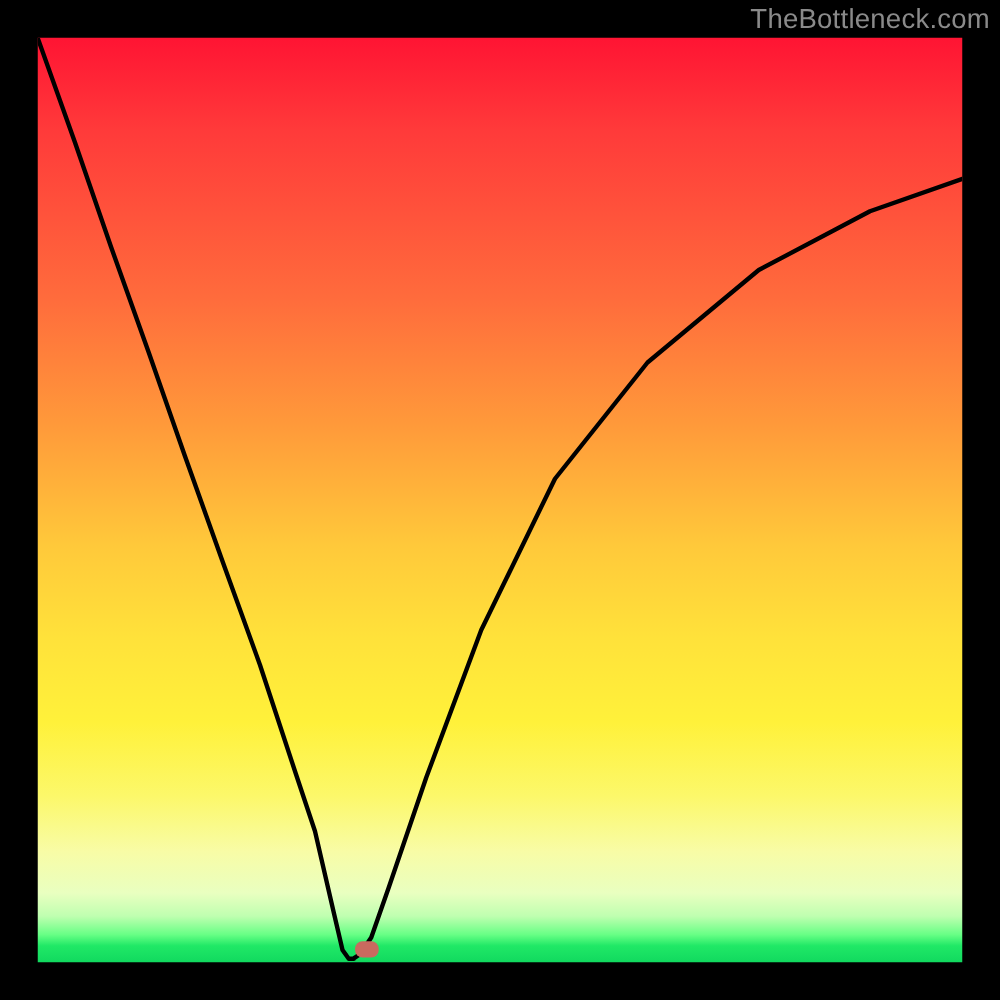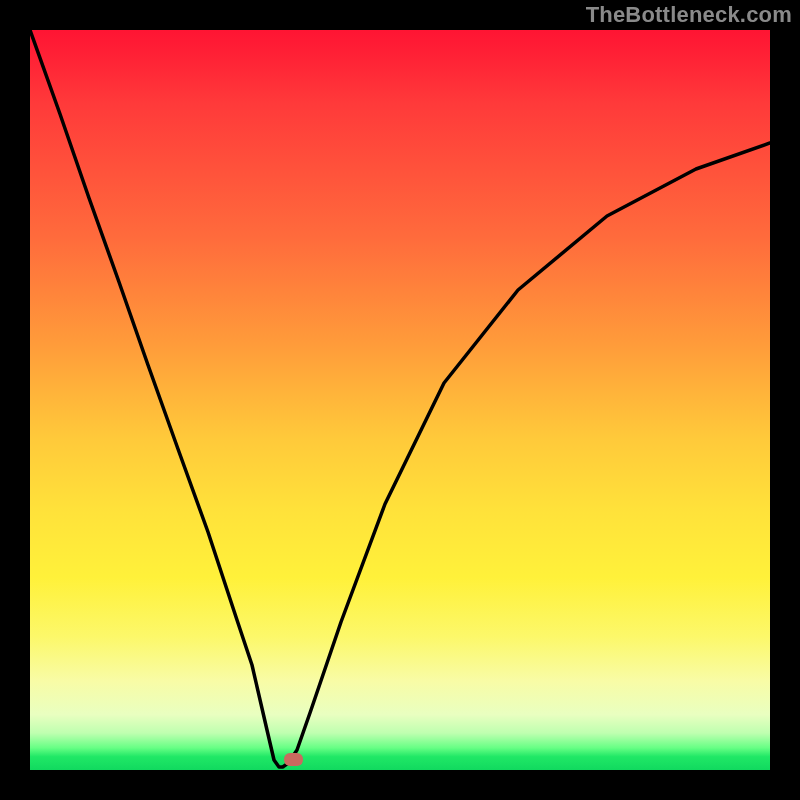--- a/index.html
+++ b/index.html
@@ -17,21 +17,21 @@
     height: 800px;
     background: #000;
   }
   .watermark {
     position: absolute;
     top: 2px;
     right: 8px;
     color: #8a8a8a;
     font-size: 22px;
     letter-spacing: 0.2px;
-    font-weight: 700;
+    font-weight: 400;
     z-index: 10;
     margin-left: 16px;
   }
   .plot-area {
     position: absolute;
     left: 30px;
     top: 30px;
     width: 740px;
     height: 740px;
     overflow: hidden;

